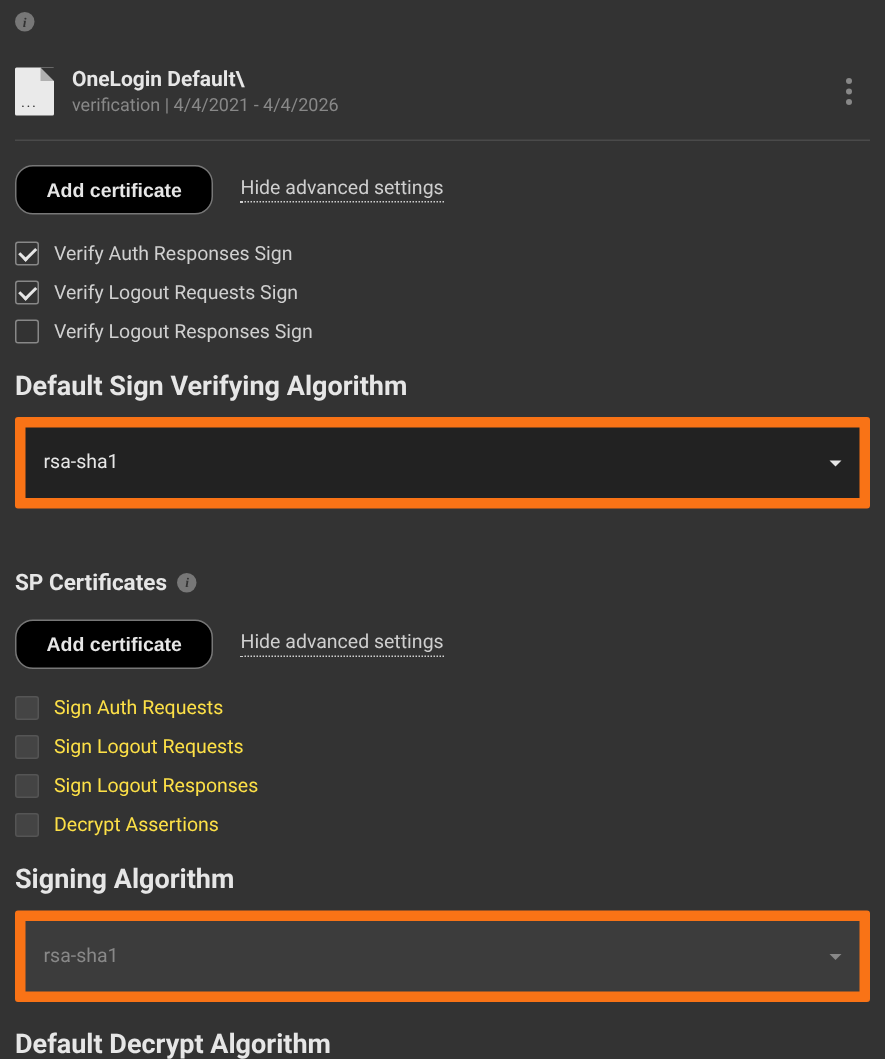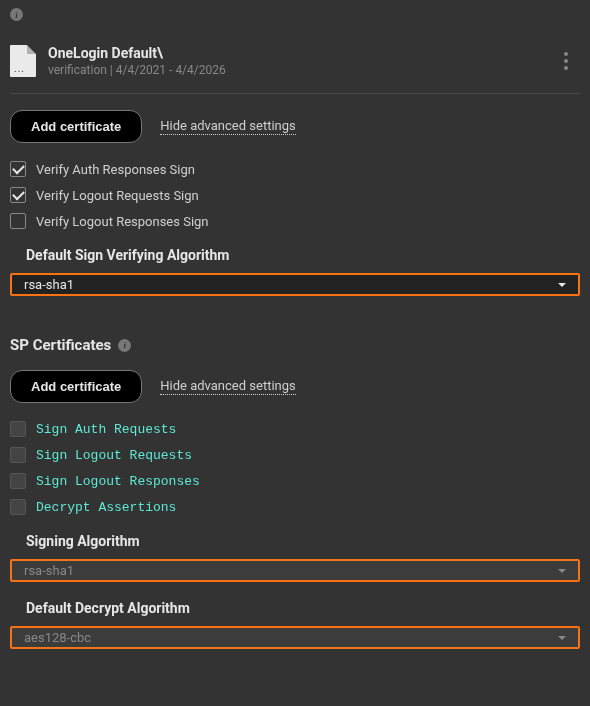--- a/index.html
+++ b/index.html
@@ -142,38 +142,37 @@
       border-left: 2px solid #e6e6e6;
       border-bottom: 2px solid #e6e6e6;
       transform: rotate(-45deg) translate(1px,-1px);
     }
     .checkbox-row.disabled .checkbox {
       background: #444;
       border-color: #555;
       cursor: default;
     }
     .checkbox-row.disabled .checkbox-label {
-      color: #5eead4;
-      font-family: Liberation Mono, monospace;
+      color: #fde047;
     }
     .checkbox-label {
       color: #d0d0d0;
     }
     .field-label {
       font-weight: 700;
       color: #e6e6e6;
-      margin: 18px 0 10px 16px;
-      font-size: 14px;
+      margin: 18px 0 10px 0;
+      font-size: 18px;
     }
     .select {
       width: 100%;
       background: #222;
-      border: 2px solid #f97316;
+      border: 7px solid #f97316;
       border-radius: 2px;
-      padding: 2px 12px;
+      padding: 16px 12px;
       color: #e6e6e6;
       font-size: 13px;
       display: flex;
       align-items: center;
       justify-content: space-between;
       cursor: pointer;
     }
     .select.disabled {
       background: #3c3c3c;
       color: #888;

